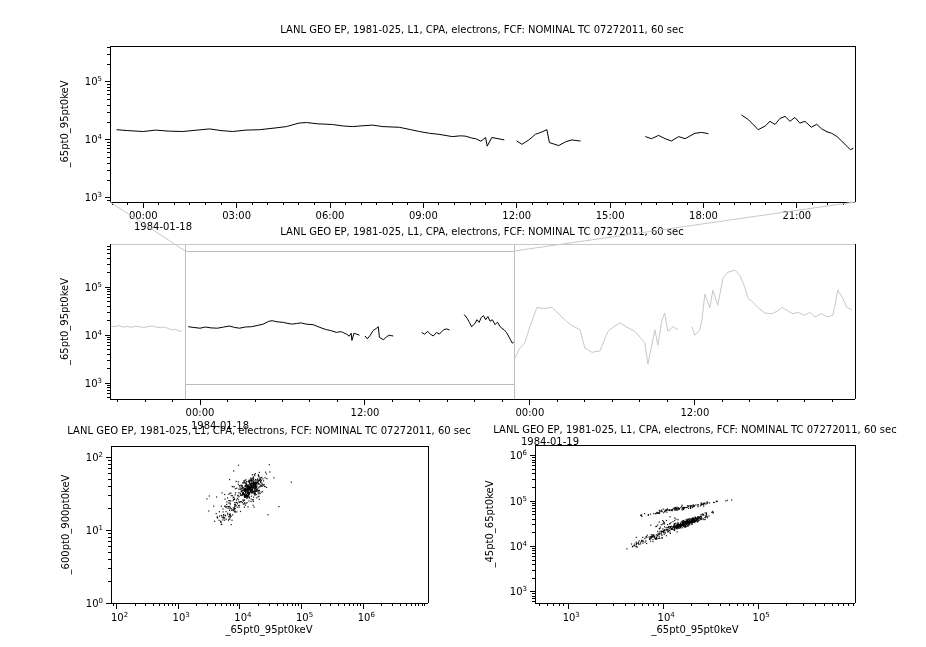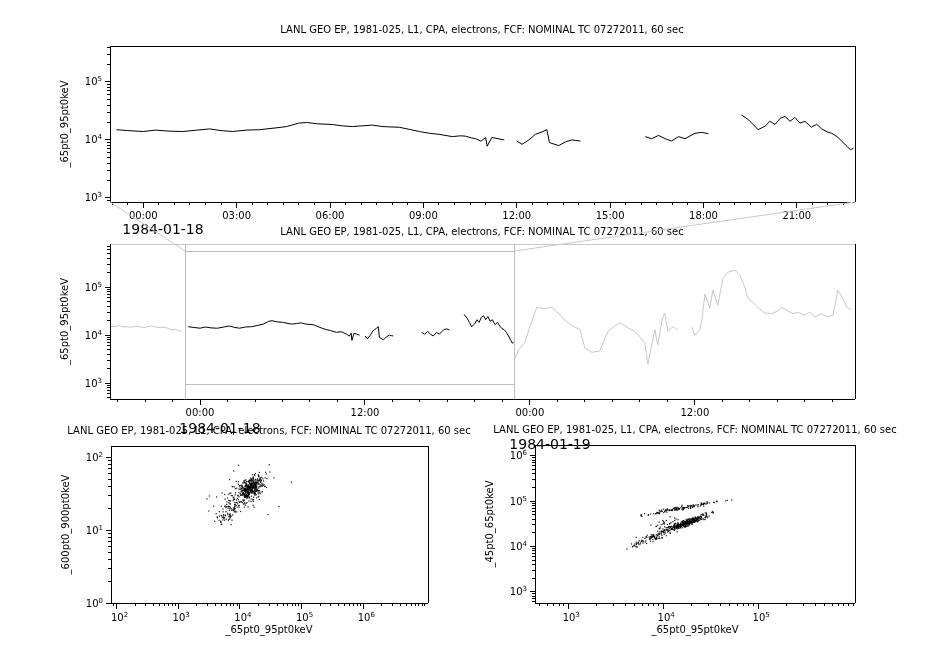--- a/index.html
+++ b/index.html
@@ -1,19 +1,19 @@
 <!DOCTYPE html>
 <html><head>
 <meta charset="utf-8">
 <style>
   html,body{margin:0;padding:0;background:#ffffff;}
   #screen{position:relative;width:926px;height:647px;background:#fff;overflow:hidden;
           font-family:"DejaVu Sans",sans-serif;color:#000;}
   .ptitle{position:absolute;font-size:10px;white-space:nowrap;transform:translateX(-50%);}
-  .dlabel{position:absolute;font-size:14px;white-space:nowrap;transform:translateX(-50%);}
+  .dlabel{position:absolute;font-size:10px;white-space:nowrap;transform:translateX(-50%);}
   .xlabel{position:absolute;font-size:10px;white-space:nowrap;transform:translateX(-50%);}
   svg{position:absolute;left:0;top:0;}
 </style>
 </head>
 <body>
 
 <div id="screen">
 
   <div class="ptitle" style="left:482px;top:24px;">LANL GEO EP, 1981-025, L1, CPA, electrons, FCF: NOMINAL TC 07272011, 60 sec</div>
   <div class="ptitle" style="left:482px;top:226px;">LANL GEO EP, 1981-025, L1, CPA, electrons, FCF: NOMINAL TC 07272011, 60 sec</div>

